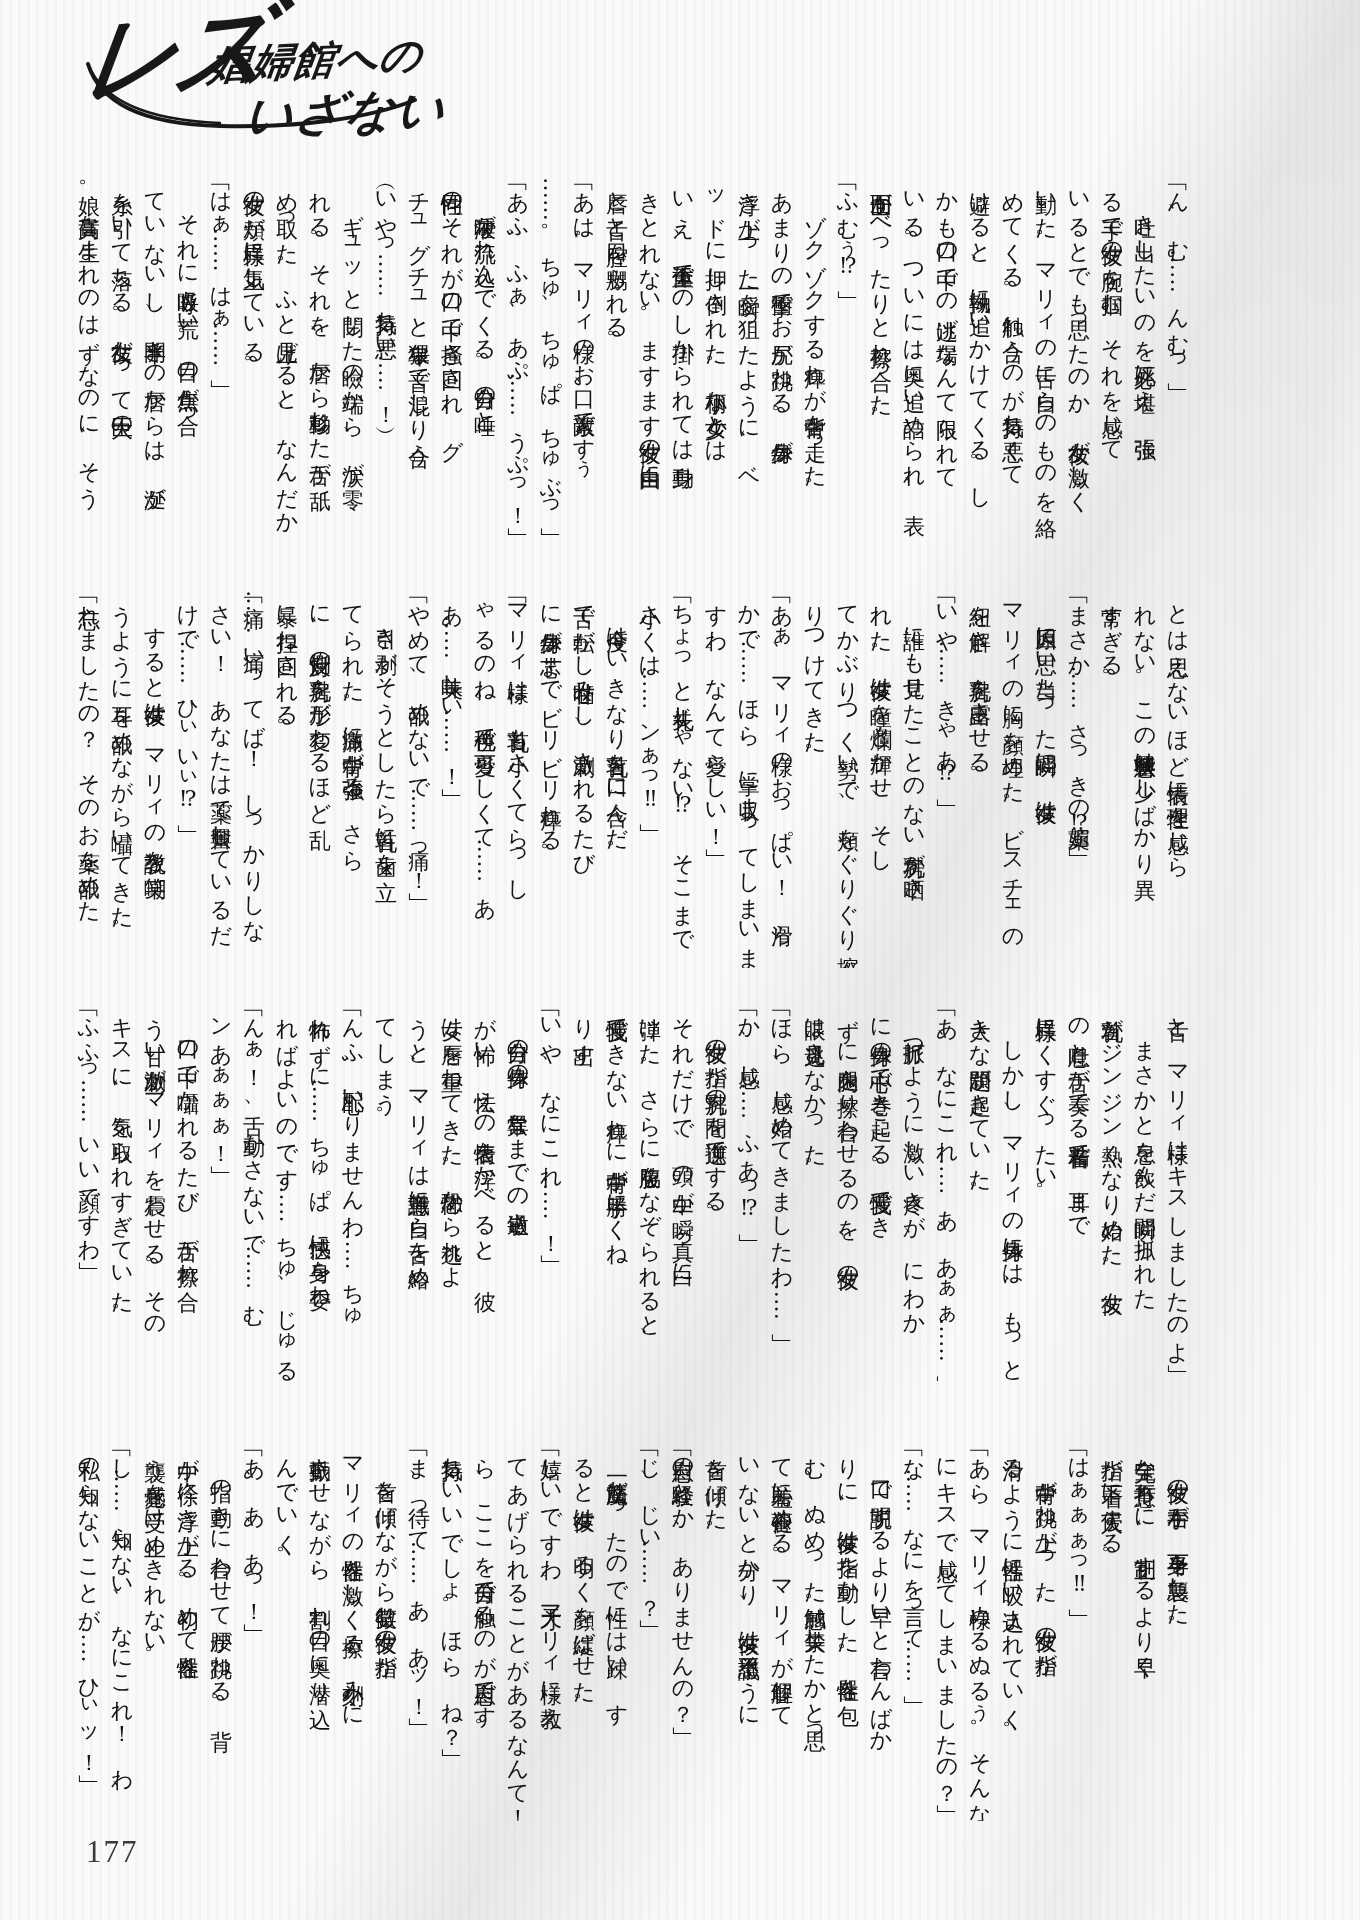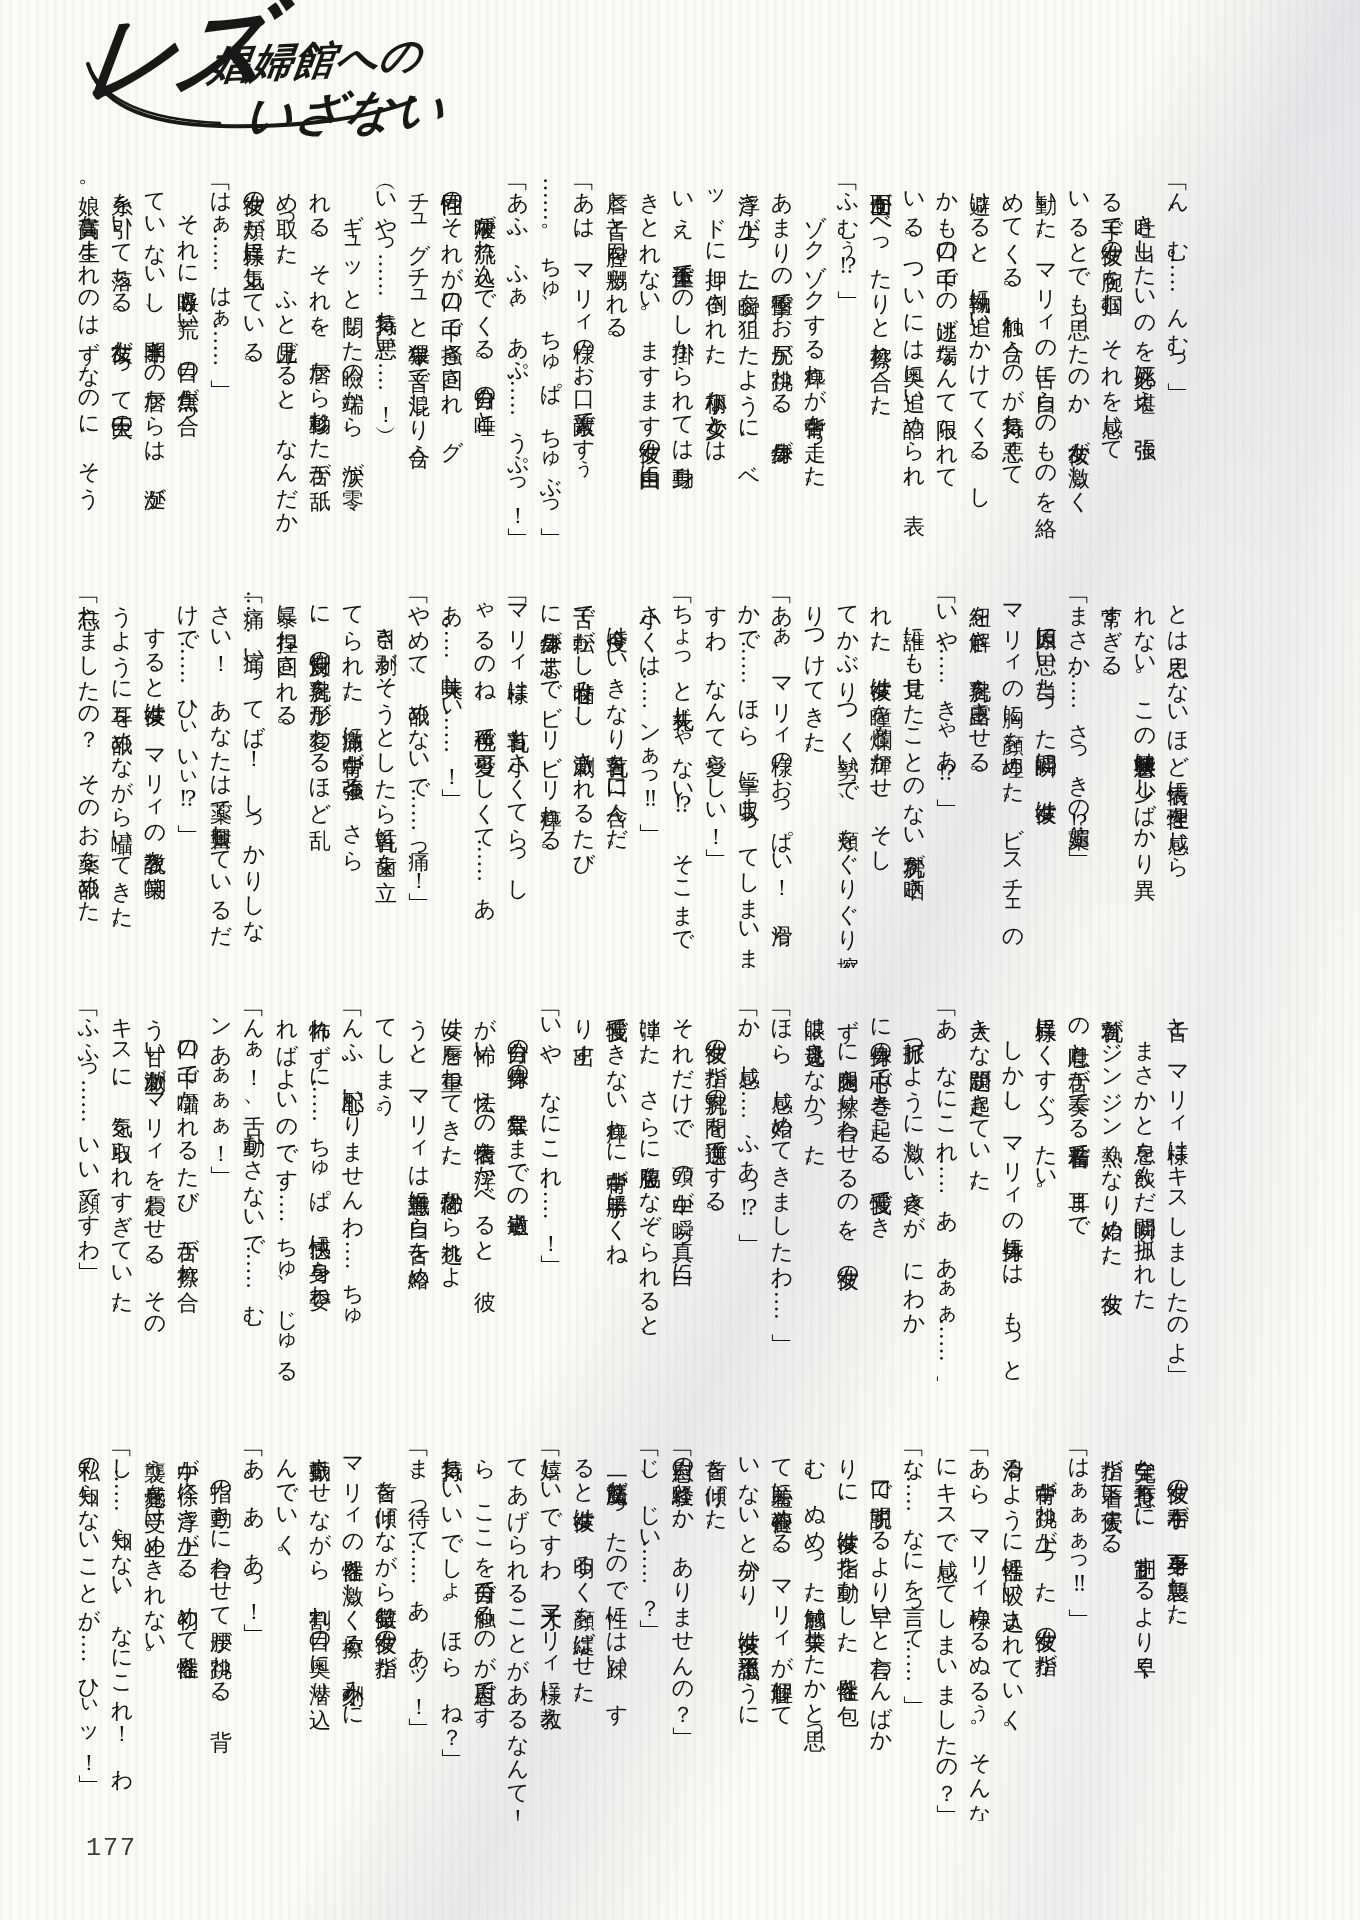--- a/index.html
+++ b/index.html
@@ -39,22 +39,22 @@
     font-size:22px;color:#141414;overflow:hidden;
   }
   .band .col{height:374px;line-height:33px;letter-spacing:0px;white-space:pre;}
   #band1{top:177px;}
   #band2{top:590px;}
   #band3{top:1003px;}
   #band4{top:1443px;}
   
   .pagenum{
     position:absolute;left:86px;top:1834px;
-    font-family:Liberation Mono, monospace;
-    font-size:25px;color:#3a3a3a;letter-spacing:2px;
+    font-family:Liberation Serif, serif;
+    font-size:31px;color:#3a3a3a;letter-spacing:2px;
   }
 </style>
 </head>
 <body>
 
 <div class="logo">
   <svg viewBox="0 0 350 85" aria-hidden="true">
     <path d="M18 2 C 30 40, 70 62, 150 64 C 230 66, 300 56, 345 38" fill="none" stroke="#181818" stroke-width="4" stroke-linecap="round"></path>
     <path d="M18 2 C 32 38, 75 58, 150 61" fill="none" stroke="#181818" stroke-width="2.5" stroke-linecap="round"></path>
   </svg>

